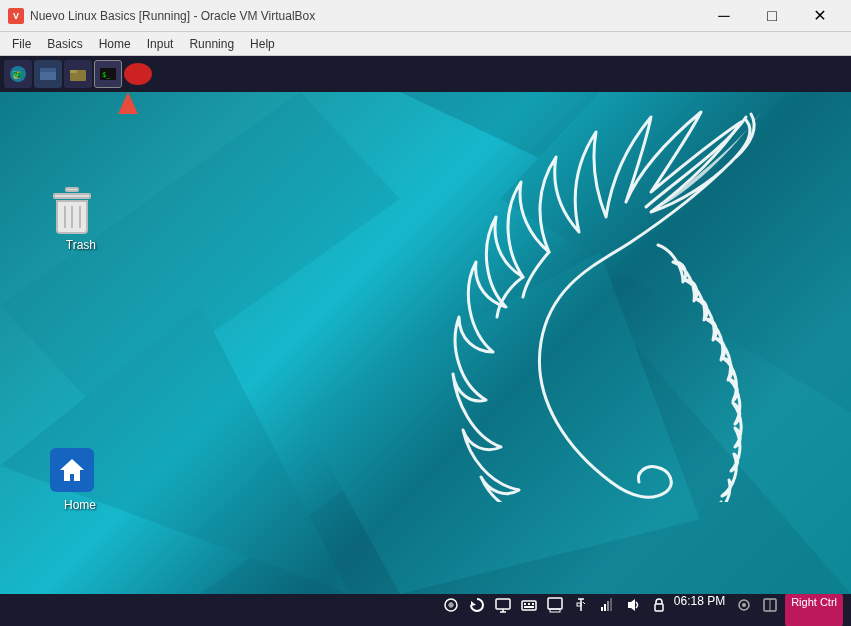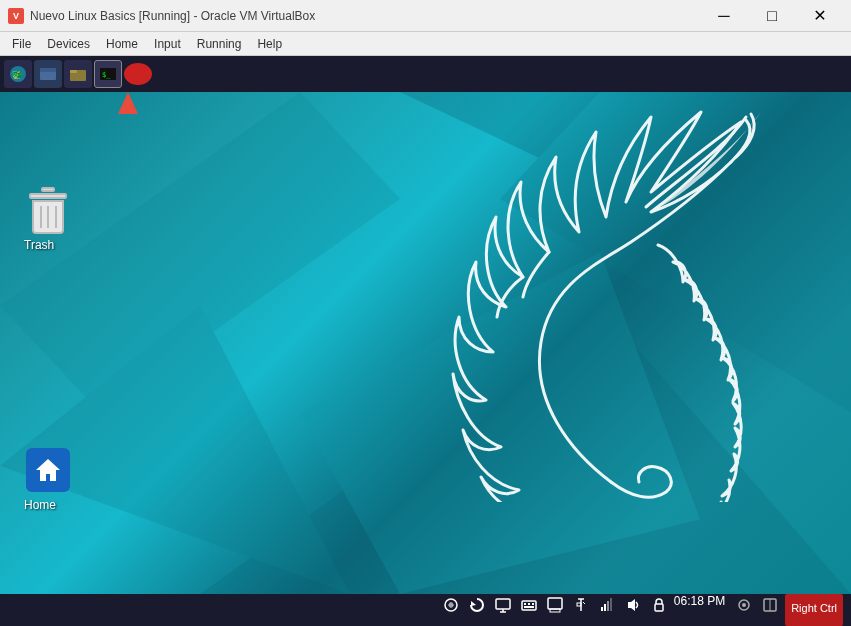--- a/index.html
+++ b/index.html
@@ -112,21 +112,21 @@
       height: 380px;
       opacity: 0.9;
     }
 
     
     .desktop-icon {
       position: absolute;
       width: 80px;
       display: flex;
       flex-direction: column;
-      align-items: flex-start;
+      align-items: flex-end;
       gap: 4px;
       cursor: pointer;
       padding: 4px;
       border-radius: 4px;
     }
     .desktop-icon .icon-img {
       width: 48px; height: 48px;
       display: flex; align-items: center; justify-content: center;
     }
     .desktop-icon .icon-label {
@@ -200,22 +200,22 @@
     }
     .tray-icon svg { width: 16px; height: 16px; }
     #time-display {
       color: white;
       font-size: 12px;
       margin-right: 4px;
     }
     #right-ctrl {
       color: white;
       font-size: 11px;
-      background: #b91c1c;
-      padding: 8px 6px;
+      background: #be185d;
+      padding: 2px 6px;
       border-radius: 2px;
       cursor: pointer;
     }
   </style>
 </head>
 <body>
 
 <div id="titlebar">
   <div id="titlebar-icon">
     <svg width="14" height="14" viewBox="0 0 14 14">
@@ -226,21 +226,21 @@
   <span id="titlebar-title">Nuevo Linux Basics [Running] - Oracle VM VirtualBox</span>
   <div id="titlebar-controls">
     <button class="title-btn">─</button>
     <button class="title-btn">□</button>
     <button class="title-btn close">✕</button>
   </div>
 </div>
 
 <div id="menubar">
   <span class="menu-item">File</span>
-  <span class="menu-item">Devices</span>
+  <span class="menu-item">Basics</span>
   <span class="menu-item">Home</span>
   <span class="menu-item">Input</span>
   <span class="menu-item">Running</span>
   <span class="menu-item">Help</span>
 </div>
 
 <div id="vm-taskbar">
 
   <button class="taskbar-btn" style="background:#2a2a4a;">
     <svg width="18" height="18" viewBox="0 0 18 18">

